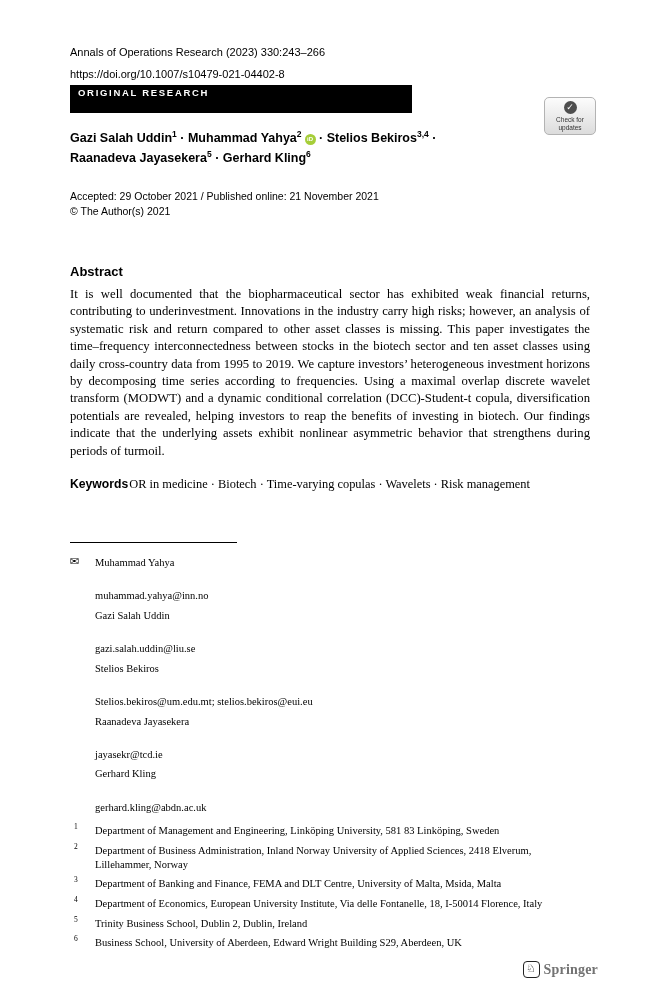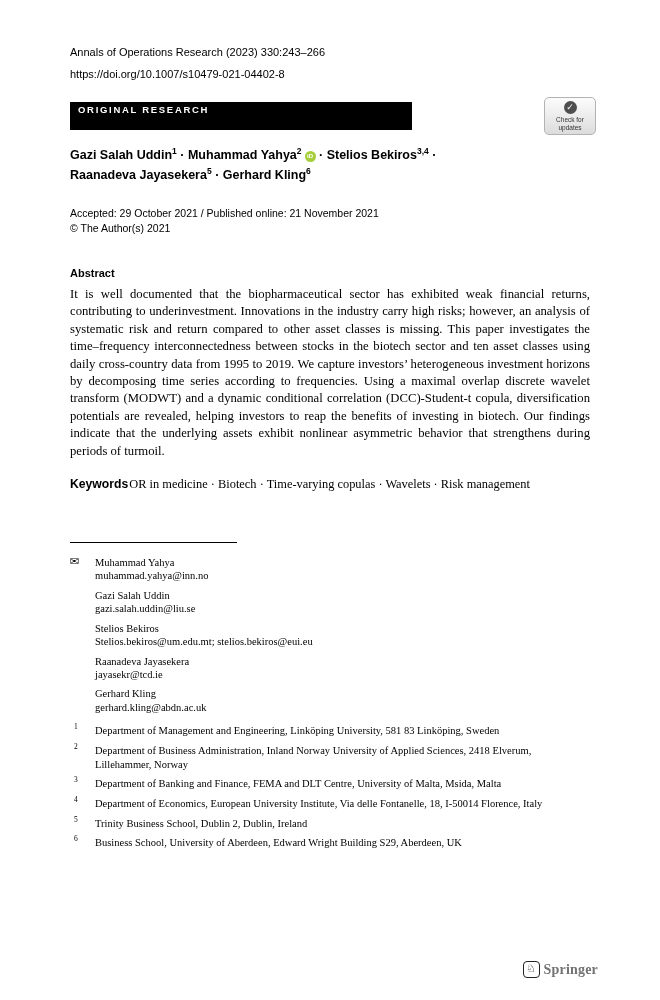--- a/index.html
+++ b/index.html
@@ -7,21 +7,21 @@
   .page {
     position:relative; width:660px; height:1000px; background:#fff;
     padding:46px 70px 0 70px; color:#000; overflow:hidden;
     font-family:"Liberation Serif", serif;
   }
 
   .journal-line { font-family:"Liberation Sans", sans-serif; font-size:11px; line-height:1.25; }
   .doi-line { font-family:"Liberation Sans", sans-serif; font-size:11px; line-height:1.25; margin-top:8px; }
 
   .banner {
-    margin-top:20px; background:#000; color:#fff; width:342px; height:28px;
+    margin-top:3px; background:#000; color:#fff; width:342px; height:28px;
     padding:2px 0 0 8px; font-family:"Liberation Sans", sans-serif;
     font-size:9.5px; font-weight:bold; letter-spacing:1.7px;
   }
 
   .check-badge {
     position:absolute; top:97px; right:64px; width:52px; height:38px;
     border:1px solid #b3b3b3; border-radius:5px;
     background:linear-gradient(#fcfcfc, #dcdcdc);
     display:flex; flex-direction:column; align-items:center; padding-top:3px;
     cursor:pointer;
@@ -48,32 +48,32 @@
   .authors sup { font-size:8.5px; vertical-align:super; }
   .orcid {
     display:inline-block; width:11px; height:11px; border-radius:50%;
     background:#A6CE39; color:#fff; font-size:6px; font-weight:bold;
     text-align:center; line-height:11px; margin-left:3px; vertical-align:1px;
     font-family:"Liberation Sans", sans-serif; cursor:pointer;
   }
 
   .dates { font-family:"Liberation Sans", sans-serif; font-size:10.5px; margin-top:20px; line-height:1.5; }
 
-  .abstract-heading { font-family:"Liberation Sans", sans-serif; font-size:11px; font-weight:bold; margin-top:30px; }
+  .abstract-heading { font-family:"Liberation Sans", sans-serif; font-size:13px; font-weight:bold; margin-top:44px; }
   .abstract-text { font-size:12.7px; line-height:1.37; text-align:justify; margin-top:7px; }
 
   .keywords { font-size:12.4px; margin-top:17px; }
   .kw-label { font-family:"Liberation Sans", sans-serif; font-weight:bold; font-size:12.2px; margin-right:1px; }
 
   .footnote-rule { width:167px; border-top:1px solid #000; margin-top:50px; }
 
   .correspondence { margin-top:13px; }
   .corr-entry { position:relative; padding-left:25px; font-size:10.5px; line-height:1.28; margin-bottom:6px; }
   .envelope { position:absolute; left:0; top:-1px; font-size:11px; font-family:"DejaVu Sans", sans-serif; }
-  .corr-email { cursor:pointer; }
+  .corr-email { cursor:pointer;margin-top:20px; }
 
   .affiliations { list-style:none; margin-top:10px; }
   .affil { position:relative; padding-left:25px; font-size:10.5px; line-height:1.3; margin-bottom:6px; }
   .affil-num { position:absolute; left:4px; top:-2px; font-size:7.5px; }
 
   .footer { position:absolute; bottom:22px; right:62px; }
   .springer-logo { display:flex; align-items:center; gap:4px; }
   .springer-mark {
     display:inline-block; width:17px; height:17px; border:1.5px solid #222;
     border-radius:4px; font-size:11px; line-height:14px; text-align:center;

